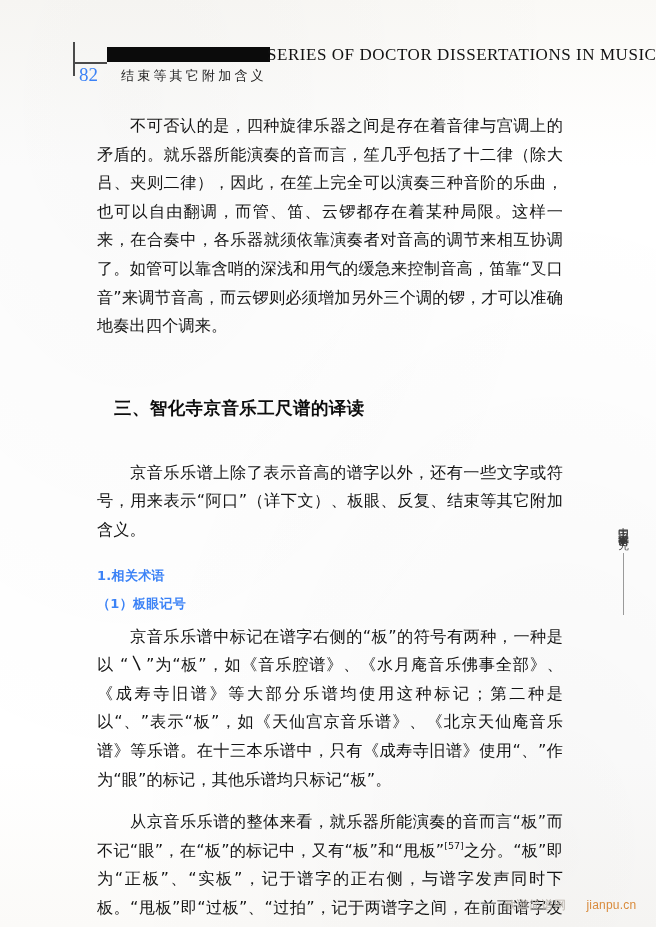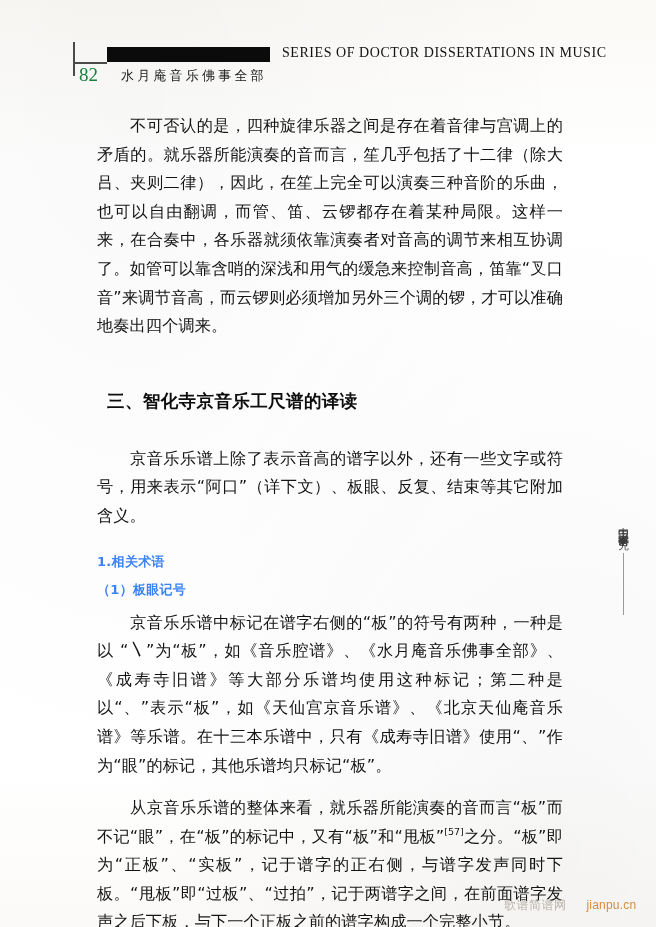--- a/index.html
+++ b/index.html
@@ -61,40 +61,40 @@
     width: 163px;
     height: 15px;
     background: #0b0b0b;
   }
   .page-num {
     position: absolute;
     left: 6px;
     top: 22px;
     font-family: "Liberation Serif", serif;
     font-size: 19px;
-    color: #15803d;
+    color: #3b82f6;
     letter-spacing: 0px;
   }
   .runhead-cn {
     position: absolute;
     left: 48px;
     top: 25px;
     font-family: "DejaVu Sans", sans-serif;
     font-size: 13px;
     color: #1c1c1c;
     letter-spacing: 3.2px;
     white-space: nowrap;
     transform: scaleY(1.02);
   }
   .runhead-en {
     position: absolute;
-    left: 209px;
+    left: 194px;
     top: 3px;
     font-family: "Liberation Serif", serif;
-    font-size: 14px;
+    font-size: 17px;
     color: #111111;
     letter-spacing: 0.55px;
     white-space: nowrap;
   }
 
   
   .body-col {
     position: absolute;
     left: 97px;
     top: 112px;
@@ -117,21 +117,21 @@
   .gap-b { height: 22px; }
   .gap-c { height: 14px; }
   .gap-d { height: 10px; }
 
   .sec-head {
     font-family: "DejaVu Sans", sans-serif;
     font-size: 17.5px;
     font-weight: bold;
     color: #0d0d0d;
     letter-spacing: 0.4px;
-    margin: 10px;
+    margin: 17px;
   }
   .sub-head {
     font-family: "DejaVu Sans", sans-serif;
     font-size: 13px;
     font-weight: bold;
     color: #3b82f6;
     letter-spacing: 0.3px;
     margin: 0;
   }
   .sup-note {
@@ -200,21 +200,21 @@
 <body>
 
 <div class="page">
   <div class="scan-tint"></div>
 
   <div class="runhead">
     <div class="rule-vert"></div>
     <div class="rule-horz"></div>
     <div class="black-bar"></div>
     <div class="page-num">82</div>
-    <div class="runhead-cn">水月庵音乐佛事全部</div>
+    <div class="runhead-cn">结束等其它附加含义</div>
     <div class="runhead-en">SERIES OF DOCTOR DISSERTATIONS IN MUSIC</div>
   </div>
 
   <div class="body-col">
 
     <p class="para indent">不可否认的是，四种旋律乐器之间是存在着音律与宫调上的矛盾的。就乐器所能演奏的音而言，笙几乎包括了十二律（除大吕、夹则二律），因此，在笙上完全可以演奏三种音阶的乐曲，也可以自由翻调，而管、笛、云锣都存在着某种局限。这样一来，在合奏中，各乐器就须依靠演奏者对音高的调节来相互协调了。如管可以靠含哨的深浅和用气的缓急来控制音高，笛靠“叉口音”来调节音高，而云锣则必须增加另外三个调的锣，才可以准确地奏出四个调来。</p>
 
     <div class="gap-a"></div>
 
     <h2 class="sec-head">三、智化寺京音乐工尺谱的译读</h2>

